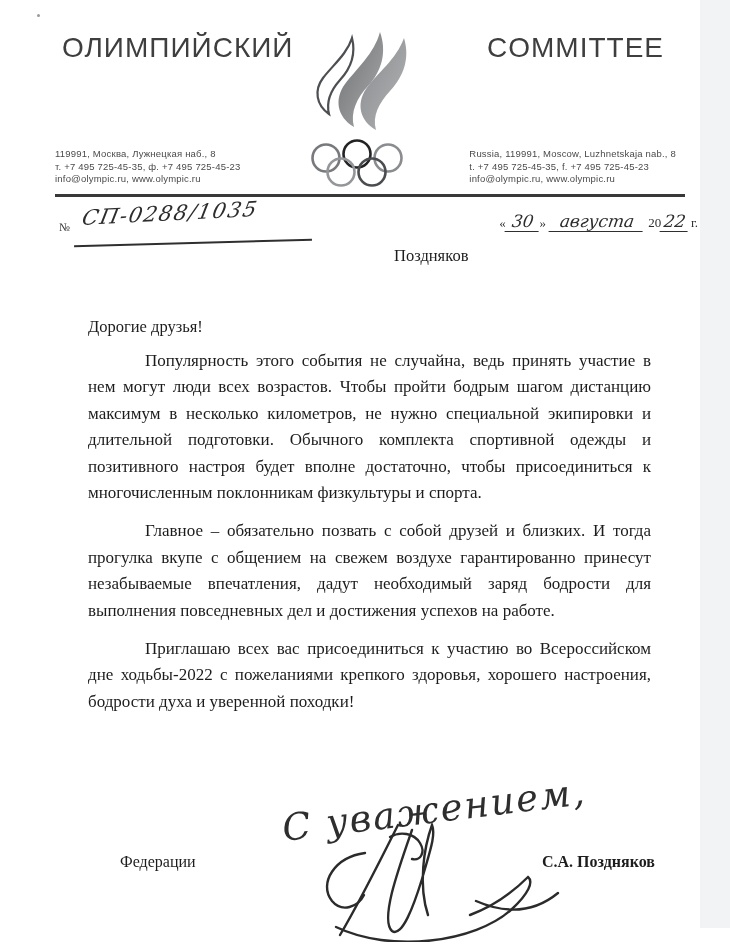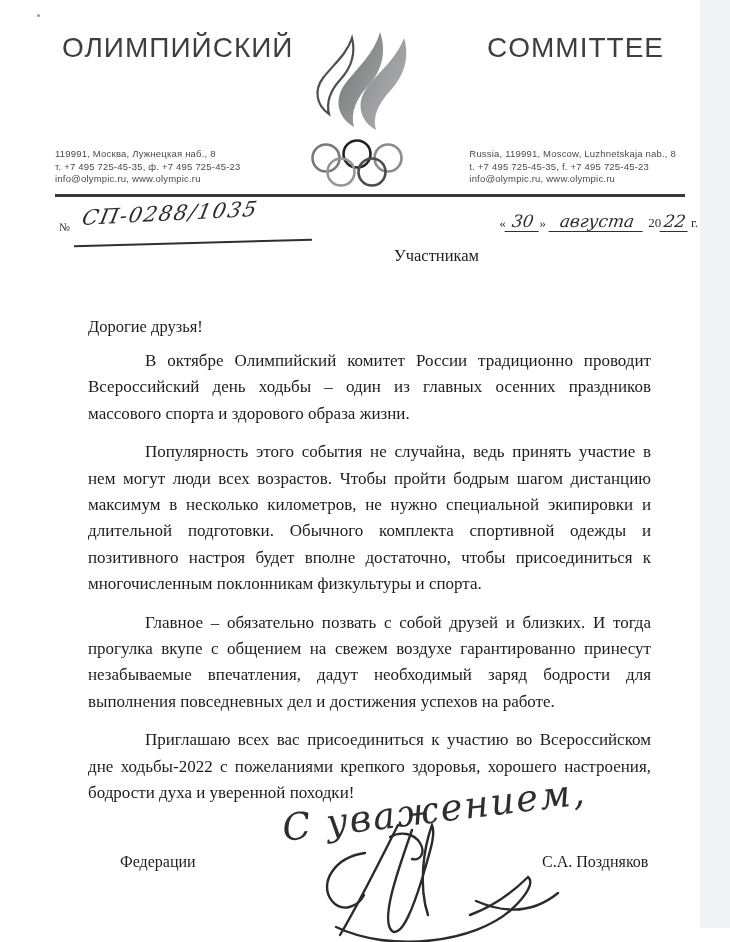--- a/index.html
+++ b/index.html
@@ -62,21 +62,21 @@
   .salutation{
     margin:6px 40px 11px 0;
     font-size:16.5px;color:#1d1d1d;
   }
   .para{
     font-size:17px;line-height:26.4px;text-align:justify;
     text-indent:57px;margin:0 0 12px 0;color:#1c1c1c;
   }
   
   .sig-position{left:120px;top:853px;font-size:16px;color:#1d1d1d;}
-  .sig-name{left:542px;top:853px;font-size:16px;color:#1d1d1d;white-space:nowrap;}
+  .sig-name{left:542px;top:853px;font-size:16px;color:#1d1d1d;white-space:nowrap;font-weight:bold;}
   .sig-svg{left:240px;top:785px;}
   .sig-svg path{fill:none;stroke:#2b2b2b;stroke-width:2.4;stroke-linecap:round;}
   .sig-closing-text{
     font-family:"DejaVu Serif","Liberation Serif",serif;
     font-style:italic;font-size:37px;fill:#2e2e2e;letter-spacing:2px;
   }
 </style>
 </head>
 <body>
 
@@ -140,26 +140,25 @@
   <span>«</span>
   <span class="hw u date-day">30</span>
   <span>»</span>
   <span class="hw u date-month">августа</span>
   <span>20</span>
   <span class="hw u date-year">22</span>
   <span class="date-suffix">г.</span>
 </div>
 
 <div class="abs recipient">
-  <div>Участникам</div>
+  <div>Поздняков</div>
 </div>
 
 <div class="abs letter-body">
   <div class="salutation">Дорогие друзья!</div>
-  <p class="para">В октябре Олимпийский комитет России традиционно проводит Всероссийский день ходьбы – один из главных осенних праздников массового спорта и здорового образа жизни.</p>
   <p class="para">Популярность этого события не случайна, ведь принять участие в нем могут люди всех возрастов. Чтобы пройти бодрым шагом дистанцию максимум в несколько километров, не нужно специальной экипировки и длительной подготовки. Обычного комплекта спортивной одежды и позитивного настроя будет вполне достаточно, чтобы присоединиться к многочисленным поклонникам физкультуры и спорта.</p>
   <p class="para">Главное – обязательно позвать с собой друзей и близких. И тогда прогулка вкупе с общением на свежем воздухе гарантированно принесут незабываемые впечатления, дадут необходимый заряд бодрости для выполнения повседневных дел и достижения успехов на работе.</p>
   <p class="para">Приглашаю всех вас присоединиться к участию во Всероссийском дне ходьбы-2022 с пожеланиями крепкого здоровья, хорошего настроения, бодрости духа и уверенной походки!</p>
 </div>
 
 <div class="abs sig-position">Федерации</div>
 <div class="abs sig-name">С.А. Поздняков</div>
 
 <svg class="abs sig-svg" width="420" height="157" viewBox="0 0 420 157" aria-hidden="true">
   <text class="sig-closing-text" x="44" y="56" transform="rotate(-7 44 56)">С уважением,</text>

